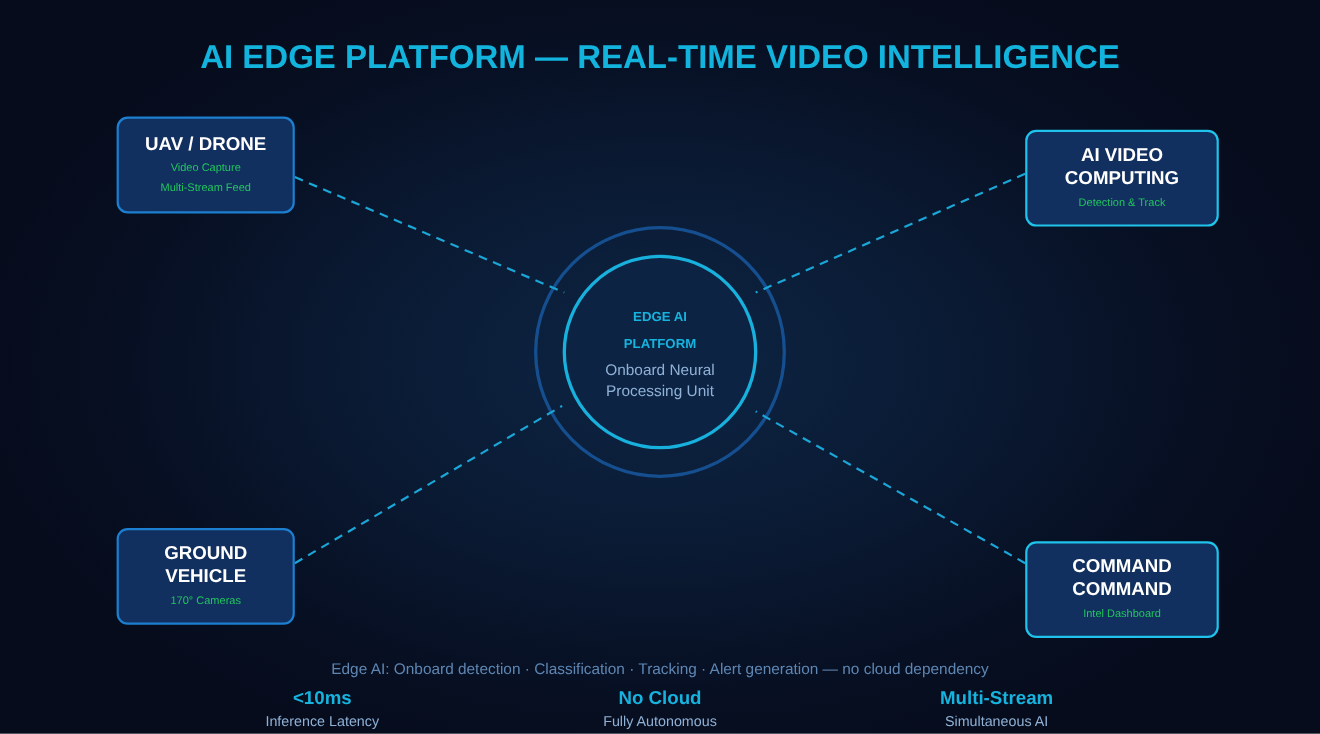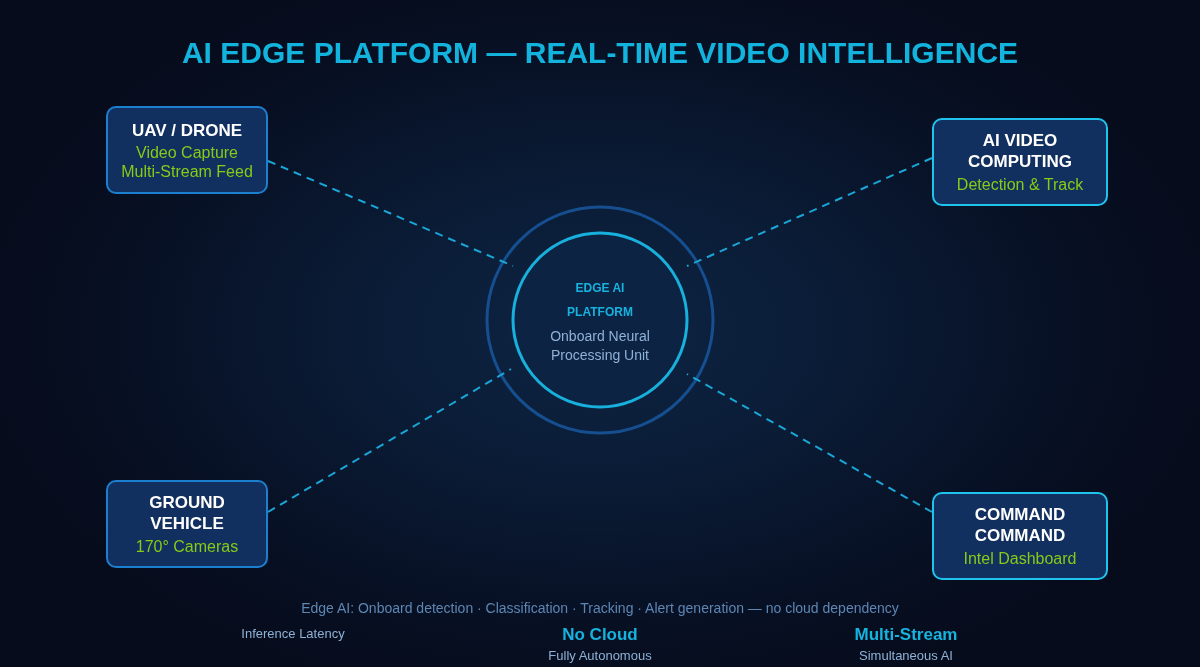--- a/index.html
+++ b/index.html
@@ -15,21 +15,21 @@
     svg.links { position: absolute; left: 0; top: 0; }
     .node {
       position: absolute; box-sizing: border-box;
       background: #12305f; border-radius: 10px;
       display: flex; flex-direction: column; align-items: center; justify-content: center;
       text-align: center;
     }
     .node.left { border: 2px solid #1c7fd0; width: 162px; height: 88px; }
     .node.right { border: 2px solid #1fc3ec; width: 176px; height: 88px; margin-top: 12px; }
     .node .n-title { color: #ffffff; font-weight: bold; font-size: 17px; line-height: 21px; }
-    .node .n-sub { color: #84cc16; font-size: 16px; line-height: 19px; }
+    .node .n-sub { color: #22c55e; font-size: 10px; line-height: 19px; }
     .hub {
       position: absolute; left: 512px; top: 232px; width: 176px; height: 176px;
       display: flex; flex-direction: column; align-items: center; justify-content: center; text-align: center;
     }
     .hub .h-title { color: #16b3de; font-weight: bold; font-size: 12px; line-height: 24px; }
     .hub .h-sub { color: #8fb1d6; font-size: 14px; line-height: 19px; margin-top: 3px; }
     .caption {
       position: absolute; left: 0; top: 600px; width: 1200px; text-align: center;
       color: #5e86b3; font-size: 14px;
     }
@@ -80,20 +80,21 @@
 
 <div class="node right" style="left:932px; top:480px;">
   <div class="n-title">COMMAND</div>
   <div class="n-title" style="margin-bottom:3px">COMMAND</div>
   <div class="n-sub">Intel Dashboard</div>
 </div>
 
 <div class="caption">Edge AI: Onboard detection · Classification · Tracking · Alert generation — no cloud dependency</div>
 
 <div class="stat" style="left:173px;">
+  <div class="s-value">&lt;10ms</div>
   <div class="s-label">Inference Latency</div>
 </div>
 <div class="stat" style="left:480px;">
   <div class="s-value">No Cloud</div>
   <div class="s-label">Fully Autonomous</div>
 </div>
 <div class="stat" style="left:786px;">
   <div class="s-value">Multi-Stream</div>
   <div class="s-label">Simultaneous AI</div>
 </div>

